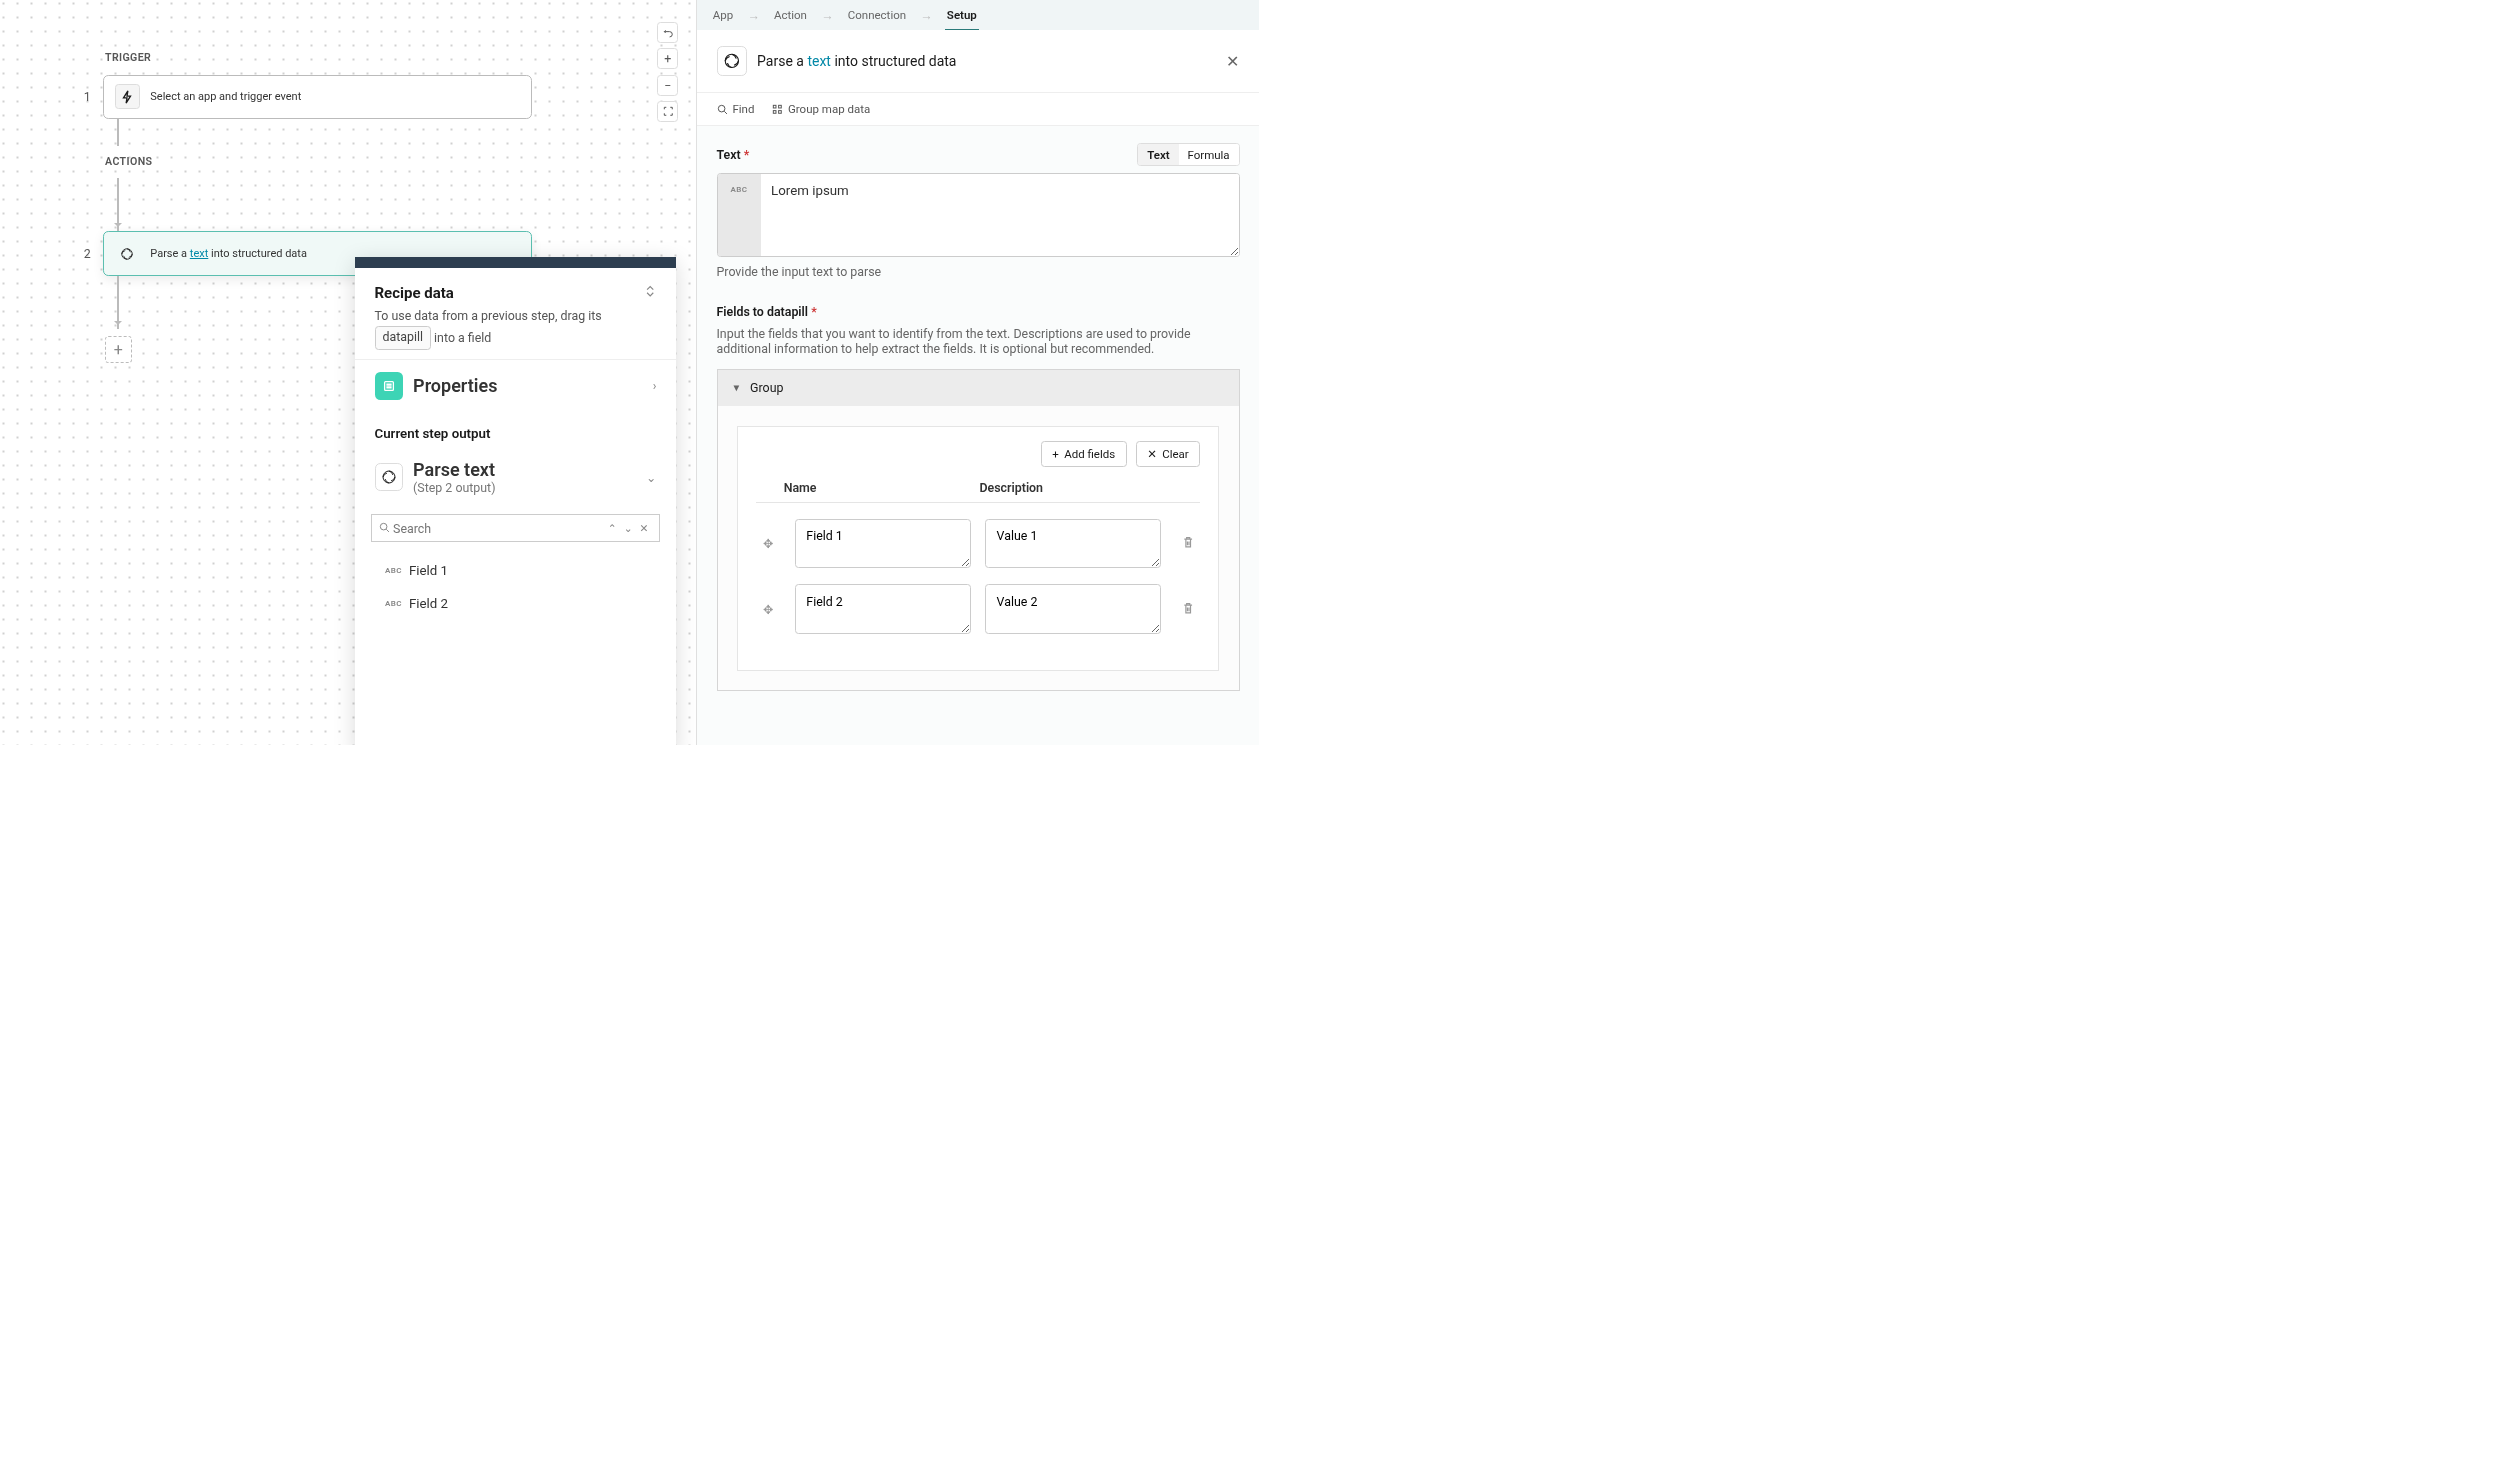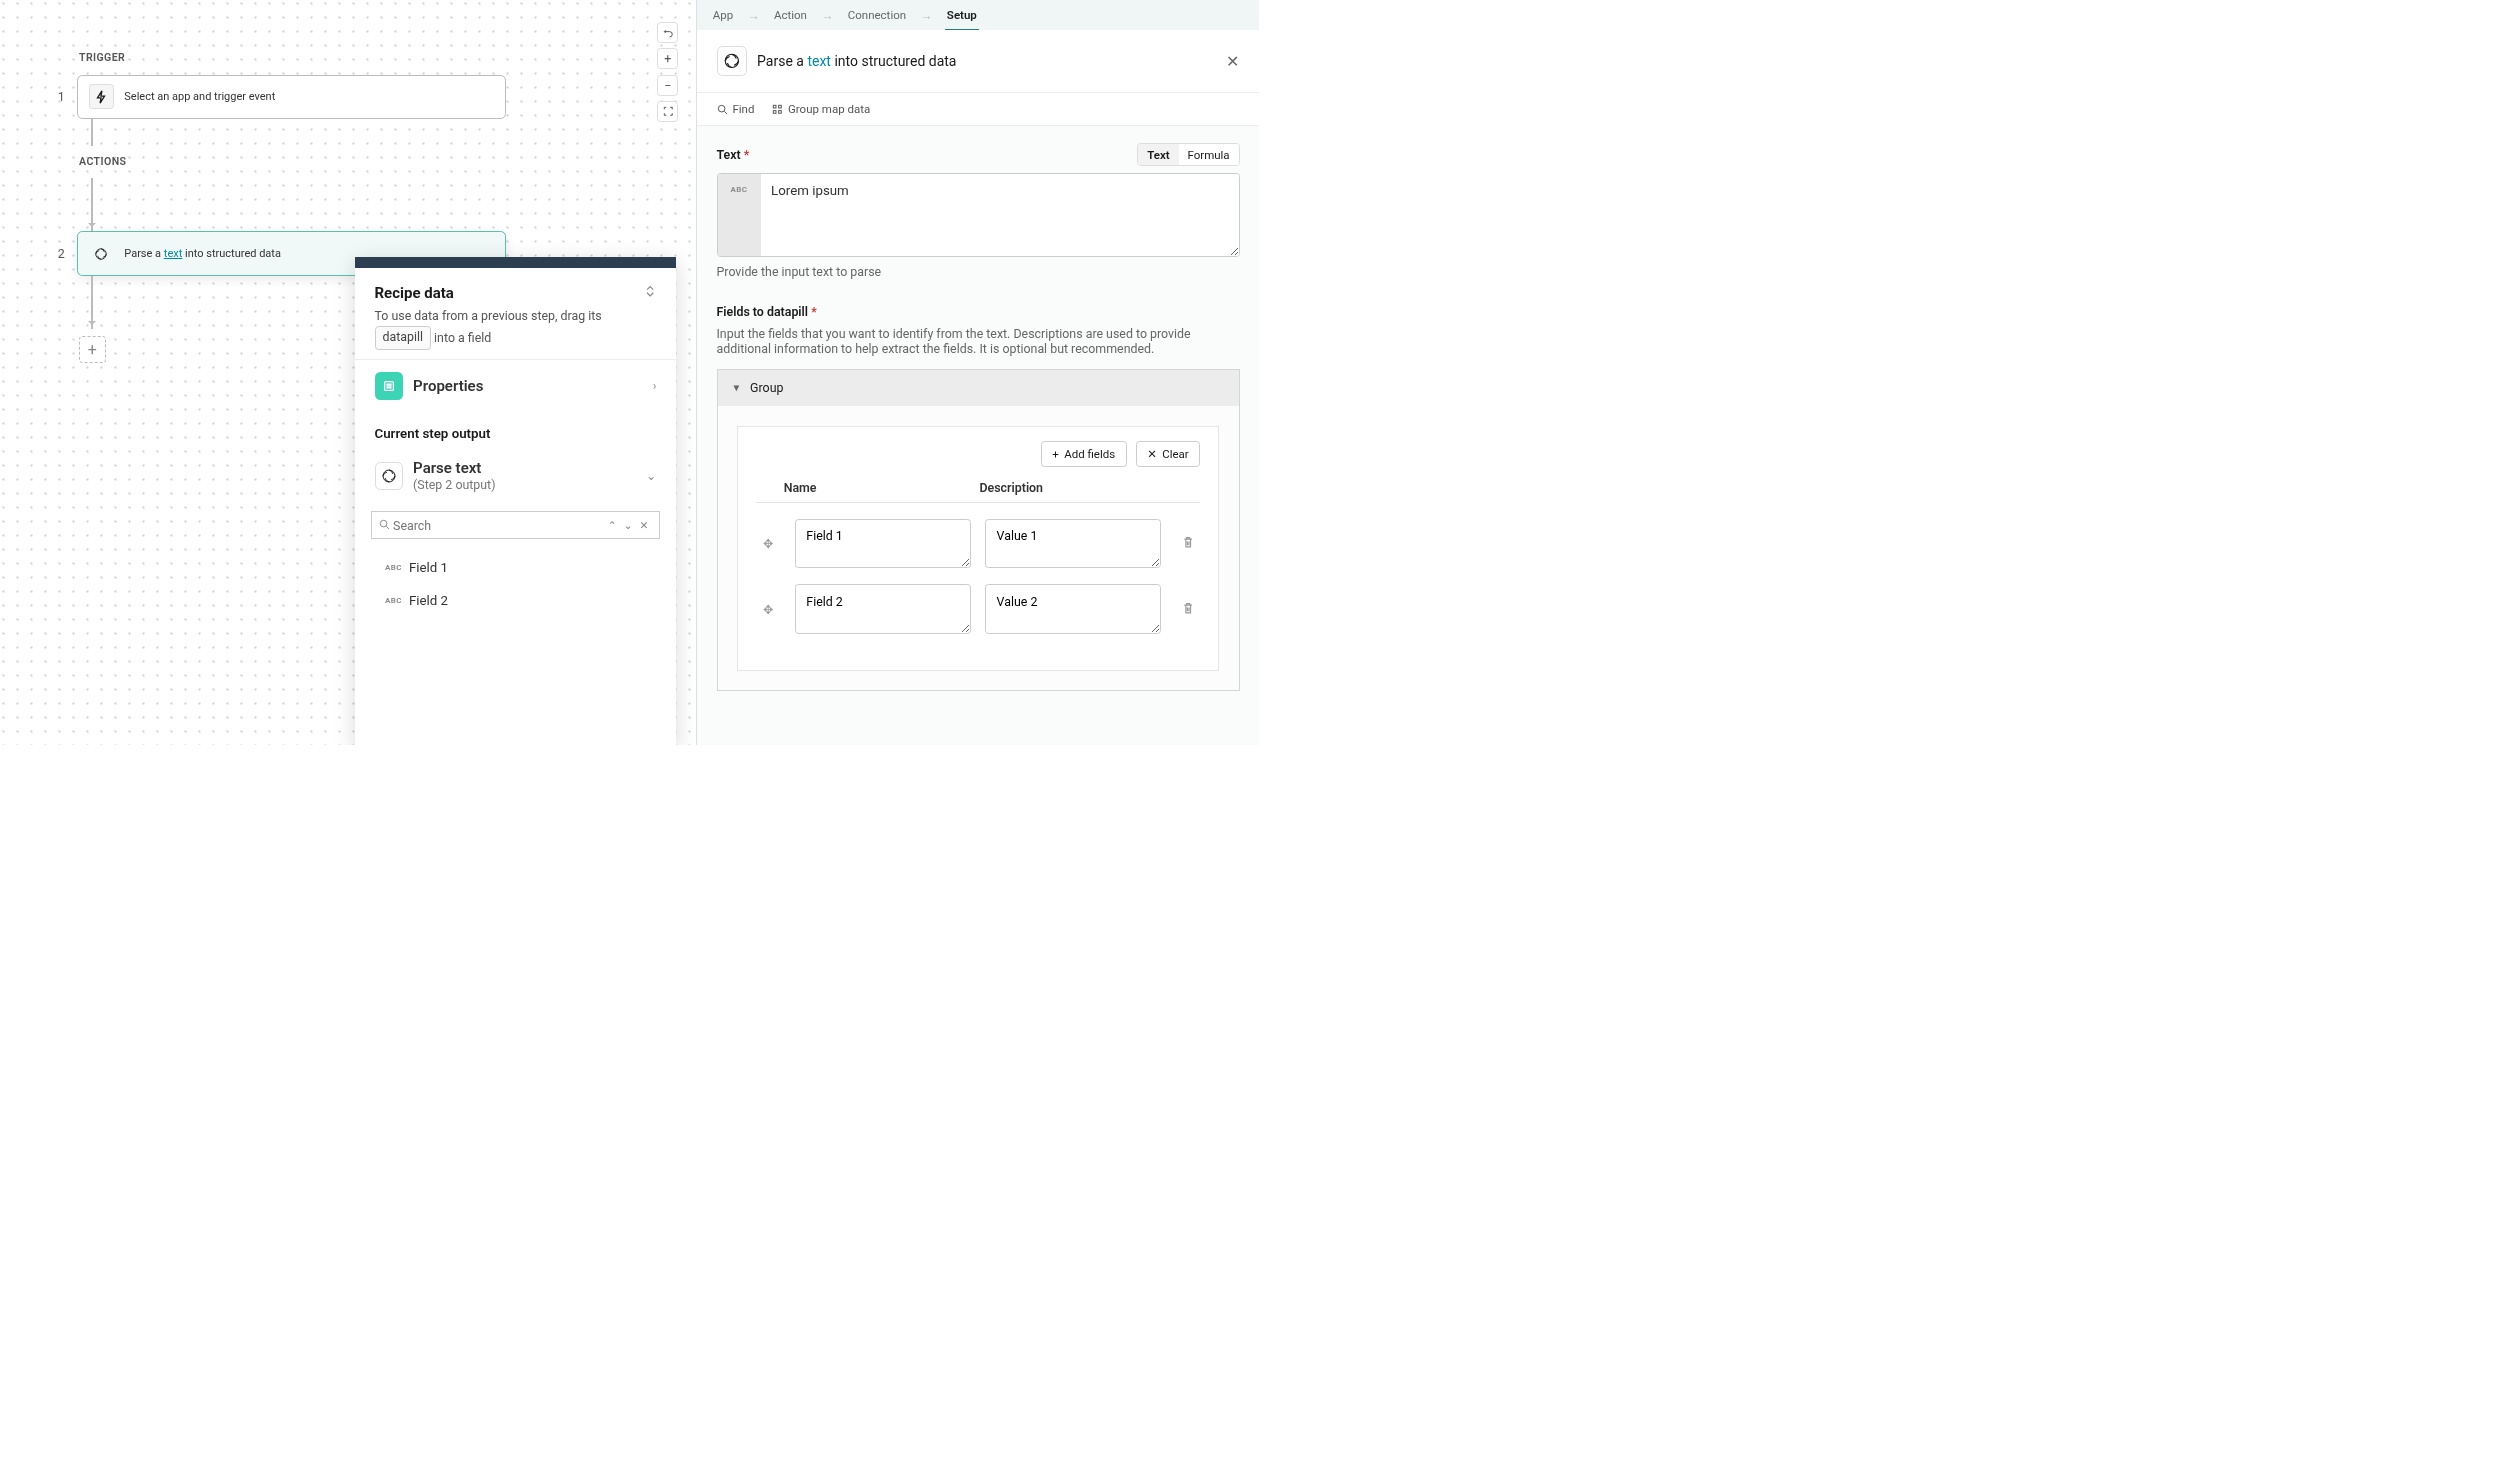--- a/index.html
+++ b/index.html
@@ -19,21 +19,21 @@
       display: flex; flex-direction: column; gap: 5.3px;
     }
     .canvas-ctrl-btn {
       width: 21px; height: 21px;
       background: #fff; border: 0.9px solid #ddd; border-radius: 3.5px;
       display: flex; align-items: center; justify-content: center;
       font-size: 12.4px; color: #555; cursor: pointer;
     }
     .canvas-ctrl-btn svg { width: 10.6px; height: 10.6px; }
 
-    .flow { padding-left: 47px; position: relative; }
+    .flow { padding-left: 73px; position: relative; }
     .section-label {
       font-size: 10.6px; font-weight: 600; letter-spacing: 0.4px; color: #555;
       margin-left: 32px; margin-bottom: 10.6px;
     }
     .step-row { display: flex; align-items: center; gap: 12.4px; margin-bottom: 0; }
     .step-num { width: 17.7px; text-align: right; color: #555; font-size: 12.4px; }
     .step-card {
       flex: 0 0 429px;
       background: #fff;
       border: 0.9px solid #bbb;
@@ -104,21 +104,21 @@
       cursor: pointer;
     }
     .recipe-item-icon {
       width: 28px; height: 28px; border-radius: 5.3px;
       display: flex; align-items: center; justify-content: center;
       flex-shrink: 0;
     }
     .icon-teal { background: #3dd4b5; }
     .icon-white { background: #fff; border: 0.9px solid #ddd; }
     .recipe-item-main { flex: 1; }
-    .recipe-item-label { font-size: 15px; font-weight: 600; color: #333; }
+    .recipe-item-label { font-size: 18px; font-weight: 600; color: #333; }
     .recipe-item-sub { font-size: 12.4px; color: #777; }
     .recipe-item-chevron { color: #888; }
 
     .recipe-subhead { font-size: 13.3px; font-weight: 600; padding: 14px 19.5px 5.3px; }
 
     .search-row {
       margin: 7px 16px 3.5px;
       display: flex; align-items: center;
       border: 0.9px solid #ccc; border-radius: 0;
       padding: 3.5px 7px; background: #fff;

